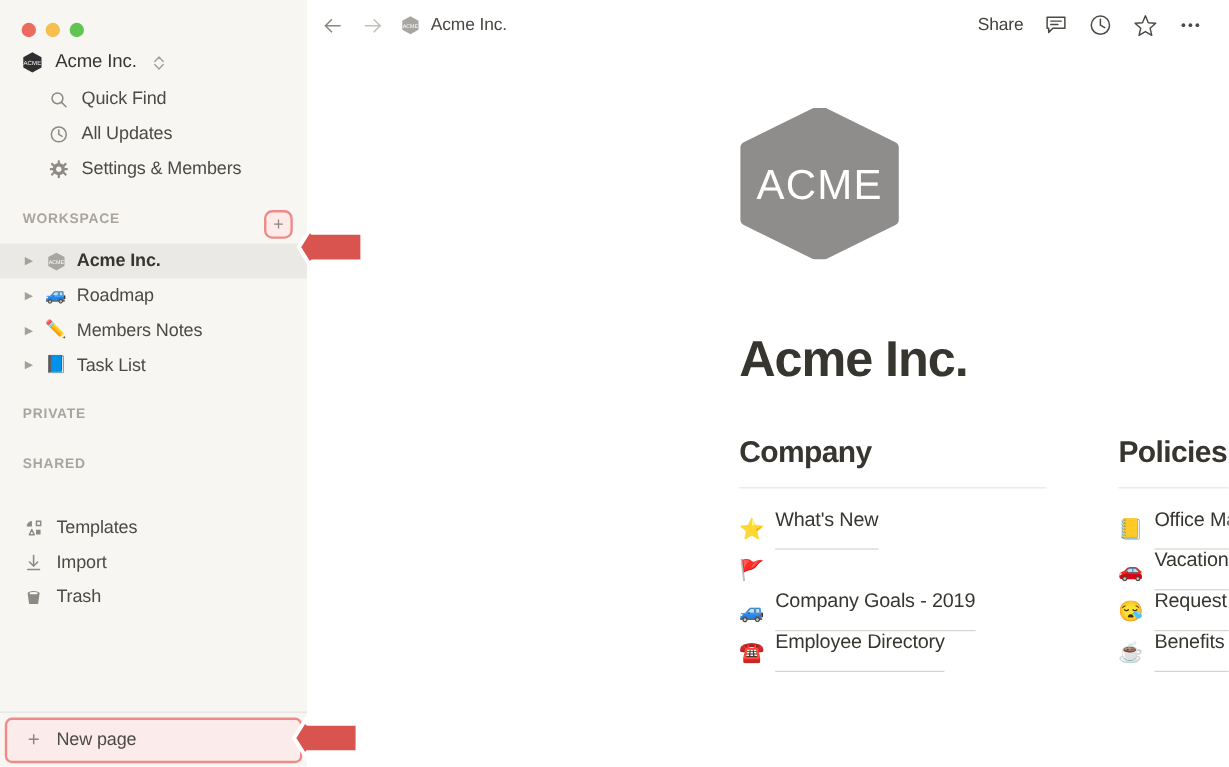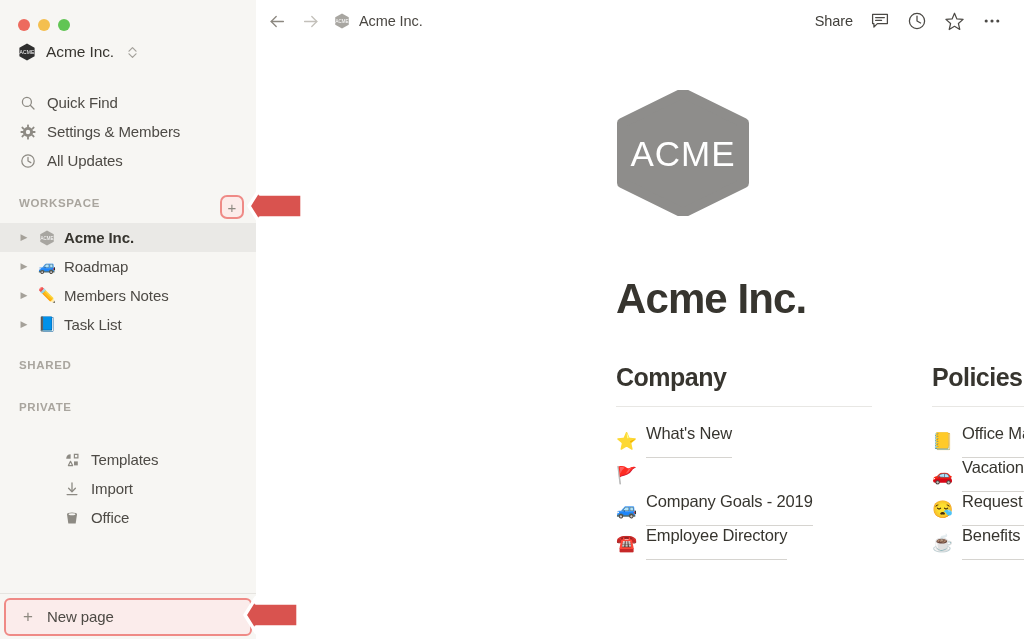--- a/index.html
+++ b/index.html
@@ -56,21 +56,21 @@
   .hex svg { display: block; }
 
   .ws-title {
     font-size: 15.5px;
     color: #37352f;
     font-weight: 400;
     letter-spacing: -0.1px;
   }
   .chev-updown { margin-left: 3px; display:flex; align-items:center; }
 
-  .nav-list { margin-top: 20px; }
+  .nav-list { margin-top: 0; padding-left: 21px; }
   .nav-item {
     display: flex;
     align-items: center;
     gap: 11px;
     padding: 0 0 0 19px;
     height: 29px;
     cursor: pointer;
   }
   .nav-item .ico { width: 17px; height: 17px; flex:0 0 17px; display:flex; align-items:center; justify-content:center; }
   .nav-item .lbl {
@@ -125,21 +125,21 @@
     color: #a5a199;
     font-size: 9px;
     line-height: 1;
     display: flex; align-items: center; justify-content: center;
   }
   .pg-emoji { font-size: 14.5px; width: 18px; flex:0 0 18px; text-align:center; line-height: 1; }
   .pg-hex { width: 18px; flex:0 0 18px; display:flex; align-items:center; justify-content:center; }
   .pg-label { font-size: 15px; color: #4d4a45; letter-spacing: -0.1px; }
   .page-item.selected .pg-label { color: #37352f; font-weight: 600; }
 
-  .util-list { margin-top: 22px; padding-left: 44px; }
+  .util-list { margin-top: 22px; }
 
   .sb-spacer { flex: 1 1 auto; }
 
   .newpage-wrap {
     border-top: 1px solid #e6e4e0;
     height: 46px;
     display: flex;
     align-items: center;
     padding: 0 6px;
   }
@@ -278,20 +278,30 @@
     <div class="nav-list">
 
       <div class="nav-item">
         <span class="ico">
           <svg width="16" height="16" viewBox="0 0 16 16">
             <circle cx="6.9" cy="6.9" r="4.5" fill="none" stroke="#8d8a83" stroke-width="1.25"></circle>
             <line x1="10.3" y1="10.3" x2="14" y2="14" stroke="#8d8a83" stroke-width="1.25" stroke-linecap="round"></line>
           </svg>
         </span>
         <span class="lbl">Quick Find</span>
+      </div>
+
+      <div class="nav-item">
+        <span class="ico">
+          <svg width="16" height="16" viewBox="0 0 16 16">
+            <circle cx="8" cy="8" r="6.2" fill="none" stroke="#8d8a83" stroke-width="1.25"></circle>
+            <path d="M8 4.4 L8 8 L10.8 9.6" fill="none" stroke="#8d8a83" stroke-width="1.25" stroke-linecap="round" stroke-linejoin="round"></path>
+          </svg>
+        </span>
+        <span class="lbl">All Updates</span>
       </div>
 
       <div class="nav-item">
         <span class="ico">
           <svg width="16" height="16" viewBox="0 0 16 16">
             <g fill="#8d8a83">
               <circle cx="8" cy="8" r="5.1"></circle>
               <rect x="7.1" y="0.5" width="1.8" height="3.2" rx="0.6"></rect>
               <rect x="7.1" y="12.3" width="1.8" height="3.2" rx="0.6"></rect>
               <rect x="0.5" y="7.1" width="3.2" height="1.8" rx="0.6"></rect>
@@ -299,30 +309,20 @@
               <rect x="2.0" y="2.5" width="1.8" height="3.2" rx="0.6" transform="rotate(-45 2.9 4.1)"></rect>
               <rect x="12.2" y="2.5" width="1.8" height="3.2" rx="0.6" transform="rotate(45 13.1 4.1)"></rect>
               <rect x="2.0" y="10.3" width="1.8" height="3.2" rx="0.6" transform="rotate(45 2.9 11.9)"></rect>
               <rect x="12.2" y="10.3" width="1.8" height="3.2" rx="0.6" transform="rotate(-45 13.1 11.9)"></rect>
             </g>
             <circle cx="8" cy="8" r="2.2" fill="#f7f6f3"></circle>
           </svg>
         </span>
         <span class="lbl">Settings &amp; Members</span>
       </div>
-
-      <div class="nav-item">
-        <span class="ico">
-          <svg width="16" height="16" viewBox="0 0 16 16">
-            <circle cx="8" cy="8" r="6.2" fill="none" stroke="#8d8a83" stroke-width="1.25"></circle>
-            <path d="M8 4.4 L8 8 L10.8 9.6" fill="none" stroke="#8d8a83" stroke-width="1.25" stroke-linecap="round" stroke-linejoin="round"></path>
-          </svg>
-        </span>
-        <span class="lbl">All Updates</span>
-      </div>
     </div>
 
     <div class="section-head">
       <span class="sh-text">WORKSPACE</span>
       <span class="plus-btn highlight">
         <span>+</span>
       </span>
     </div>
 
     <div>
@@ -350,25 +350,25 @@
       </div>
 
       <div class="page-item">
         <span class="tri">▶</span>
         <span class="pg-emoji">📘</span>
         <span class="pg-label">Task List</span>
       </div>
     </div>
 
     <div class="section-head plain">
+      <span class="sh-text">PRIVATE</span>
+    </div>
+
+    <div class="section-head plain">
       <span class="sh-text">SHARED</span>
-    </div>
-
-    <div class="section-head plain">
-      <span class="sh-text">PRIVATE</span>
     </div>
 
     <div class="util-list">
       <div class="nav-item">
         <span class="ico">
           <svg width="16" height="16" viewBox="0 0 16 16">
             <path d="M6.6 2.2 A4.6 4.6 0 0 0 2.2 6.8 L6.6 6.8 Z" fill="#8d8a83"></path>
             <circle cx="4.6" cy="4.6" r="0" fill="none"></circle>
             <path d="M10.4 2.4 L13.9 2.4 L13.9 5.9 L10.4 5.9 Z" fill="none" stroke="#8d8a83" stroke-width="1.2"></path>
             <path d="M8.6 13.6 L4.4 13.6 L6.5 9.3 Z" fill="none" stroke="#8d8a83" stroke-width="1.2" stroke-linejoin="round"></path>
@@ -390,21 +390,21 @@
       </div>
 
       <div class="nav-item">
         <span class="ico">
           <svg width="16" height="16" viewBox="0 0 16 16">
             <path d="M3.0 4.3 L13.0 4.3 L11.7 13.4 L4.3 13.4 Z" fill="#8d8a83"></path>
             <ellipse cx="8" cy="4.3" rx="5.0" ry="1.7" fill="#8d8a83"></ellipse>
             <ellipse cx="8" cy="4.3" rx="3.4" ry="1.0" fill="#f7f6f3"></ellipse>
           </svg>
         </span>
-        <span class="lbl">Office</span>
+        <span class="lbl">Trash</span>
       </div>
     </div>
 
     <div class="sb-spacer"></div>
 
     <div class="newpage-wrap">
       <div class="newpage highlight">
         <span class="np-plus">+</span>
         <span class="np-lbl">New page</span>
       </div>

